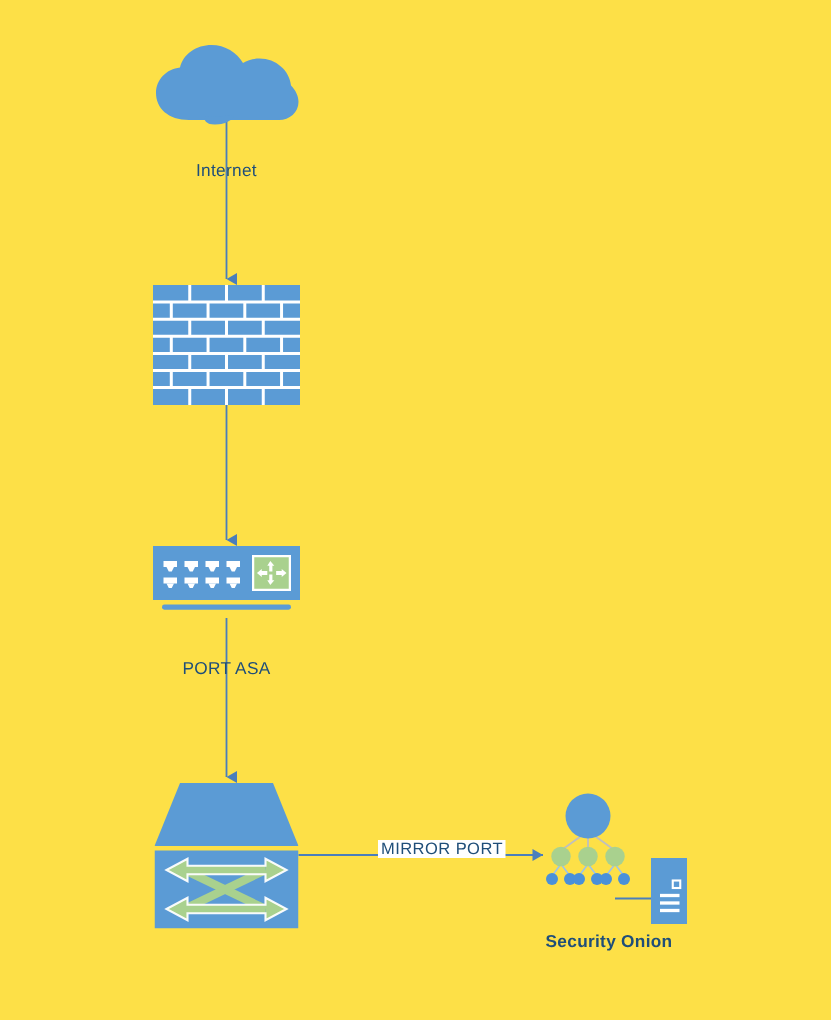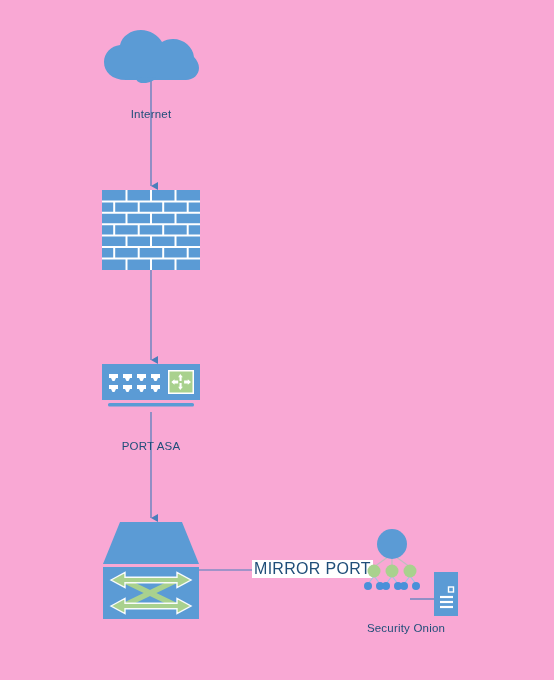--- a/index.html
+++ b/index.html
@@ -7,40 +7,40 @@
     padding: 0;
     background: #ffffff;
   }
   body {
     font-family: "Liberation Sans", sans-serif;
   }
   #canvas {
     position: relative;
     width: 554px;
     height: 680px;
-    background: #f9a8d4;
+    background: #fde047;
     overflow: hidden;
   }
   .node {
     position: absolute;
   }
   .label {
     position: absolute;
     color: #1F4E79;
     font-size: 11.5px;
     font-family: "Liberation Sans", sans-serif;
     white-space: nowrap;
     letter-spacing: 0.2px;
   }
   .label-internet { left: 0; top: 108px; width: 302px; text-align: center; }
   .label-asa      { left: 0; top: 440px; width: 302px; text-align: center; }
-  .label-onion    { left: 330px; top: 622px; width: 152px; text-align: center; }
+  .label-onion    { left: 330px; top: 622px; width: 152px; text-align: center; font-weight: bold; }
   .label-mirror   {
     left: 252px; top: 560px;
-    font-size: 16px;
+    font-size: 11px;
     letter-spacing: 0.3px;
     background: #ffffff;
     padding: 0 2px;
   }
   svg.layer {
     position: absolute;
     left: 0; top: 0;
     width: 554px;
     height: 680px;
     overflow: visible;

